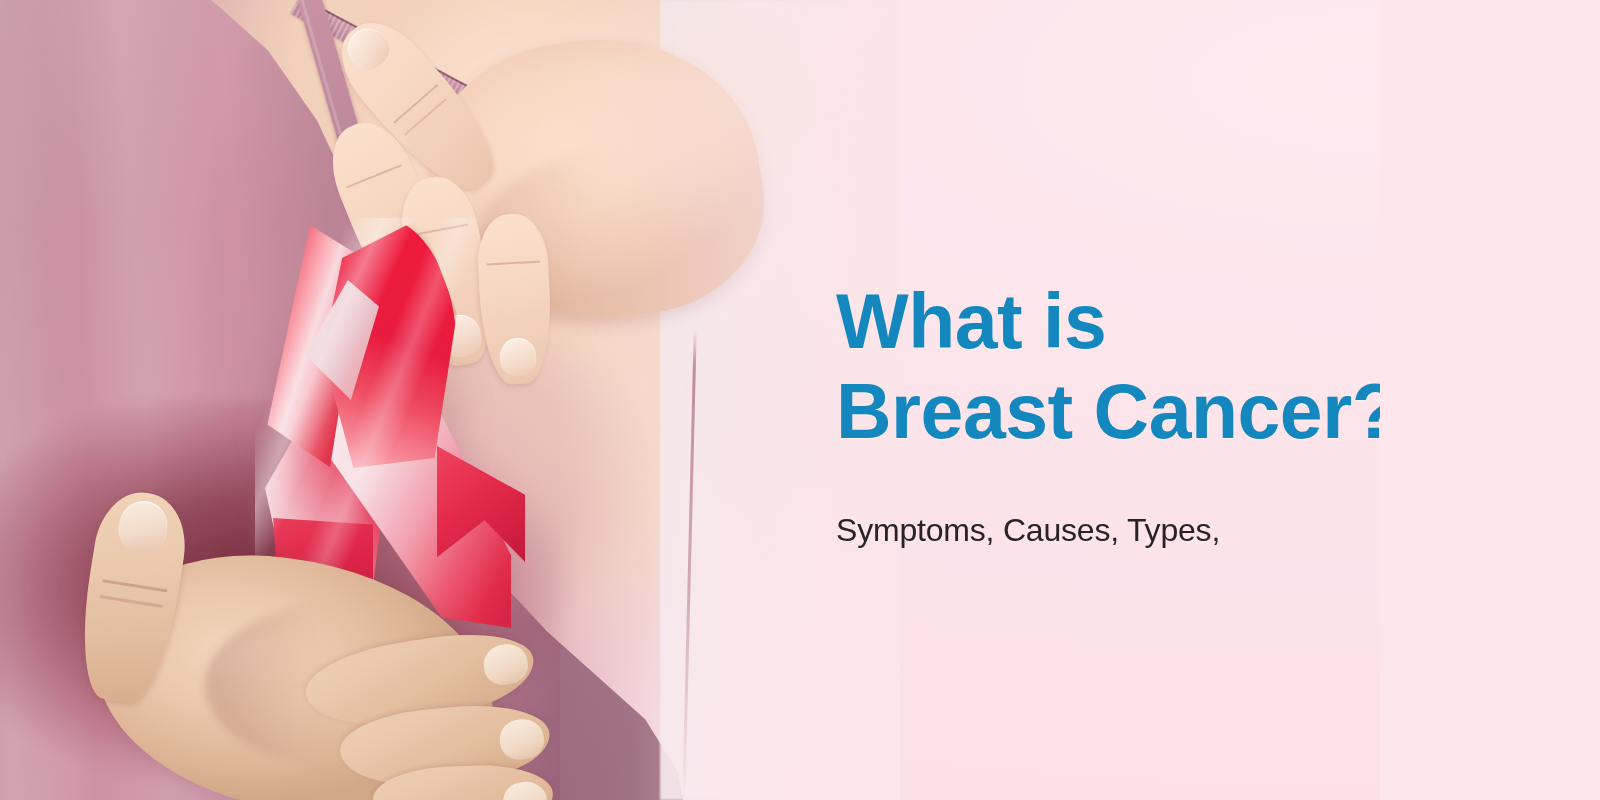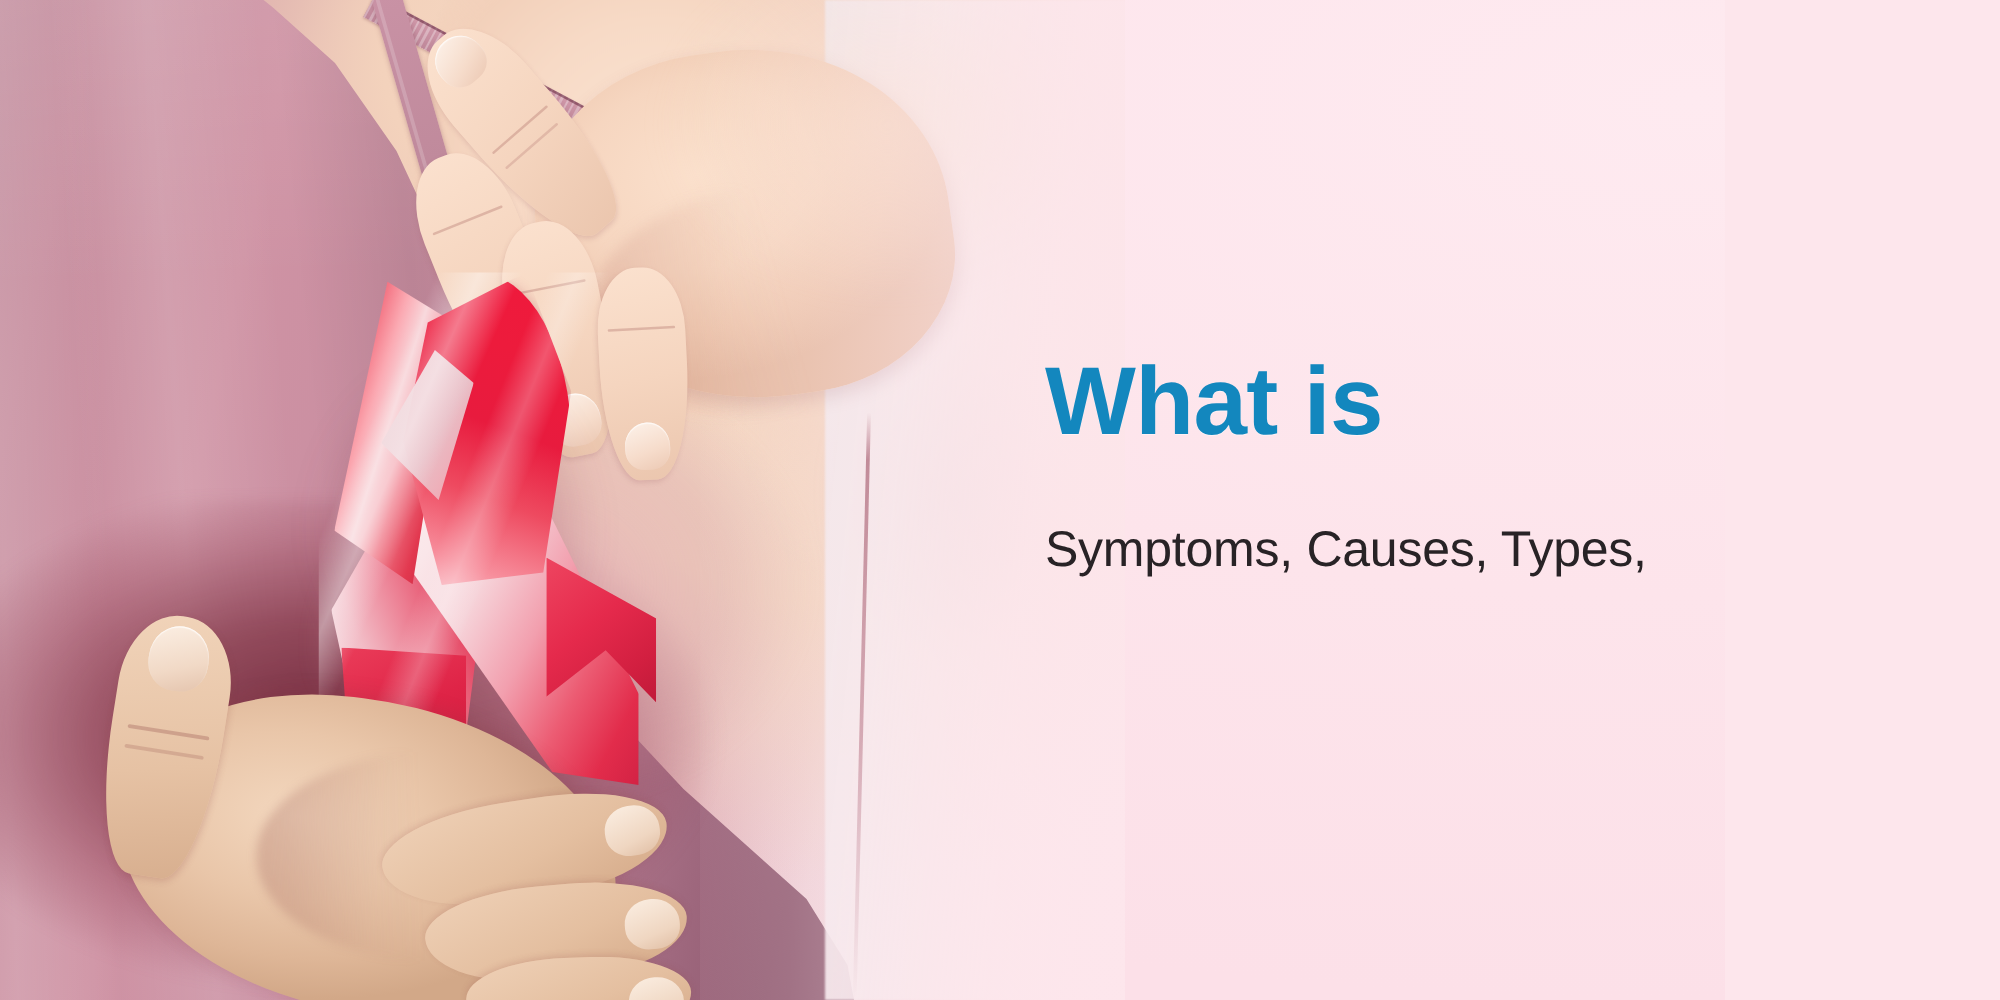--- a/index.html
+++ b/index.html
@@ -432,21 +432,21 @@
     font-size:77px;
     font-weight:bold;
     line-height:90px;
     color:#1387BE;
     letter-spacing:-0.5px;
     white-space:nowrap;
     text-shadow:0 1px 0 rgba(255,255,255,.45);
   }
   .subhead {
     margin-top:42px;
-    font-size:40px;
+    font-size:32px;
     font-weight:400;
     line-height:64px;
     color:#282326;
     letter-spacing:-0.2px;
     white-space:nowrap;
   }
 </style>
 </head>
 <body>
 
@@ -524,16 +524,17 @@
         <div class="bf-nail"></div>
       </div>
     </div>
 
     <div class="photo-warm"></div>
     <div class="photo-fade"></div>
   </div>
 
   <div class="text-block">
     <div class="headline">What is</div>
+    <div class="headline">Breast Cancer?</div>
     <div class="subhead">Symptoms, Causes, Types,</div>
   </div>
 
 </div>
 
 </body></html>

